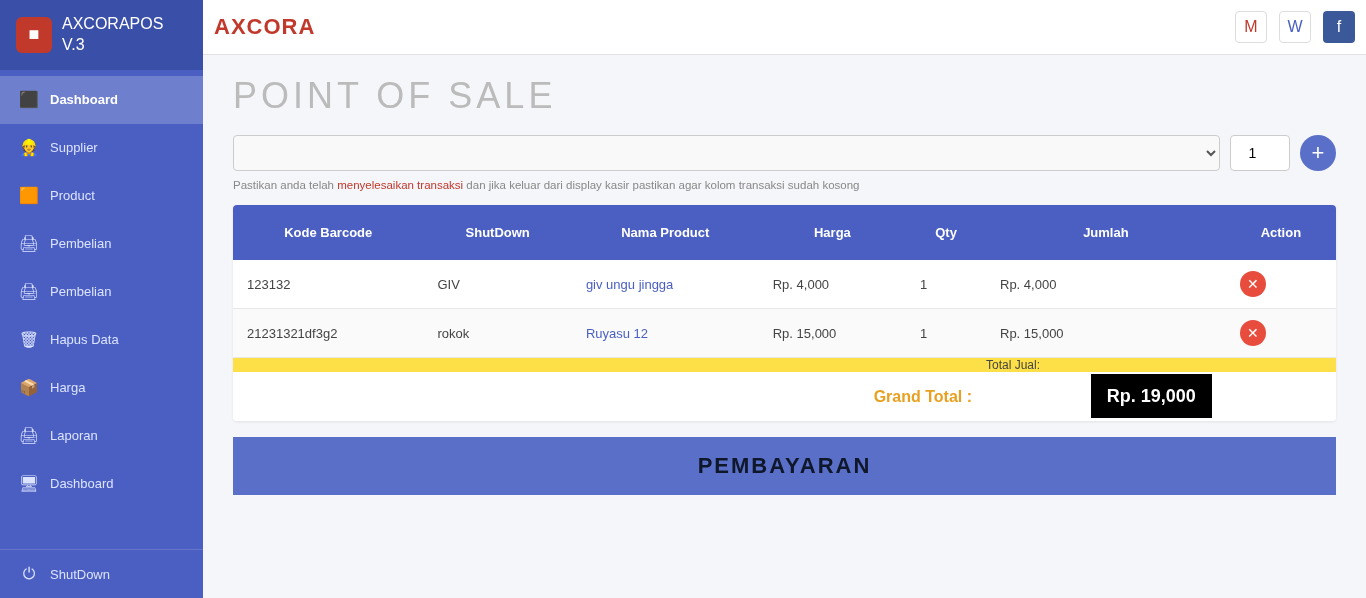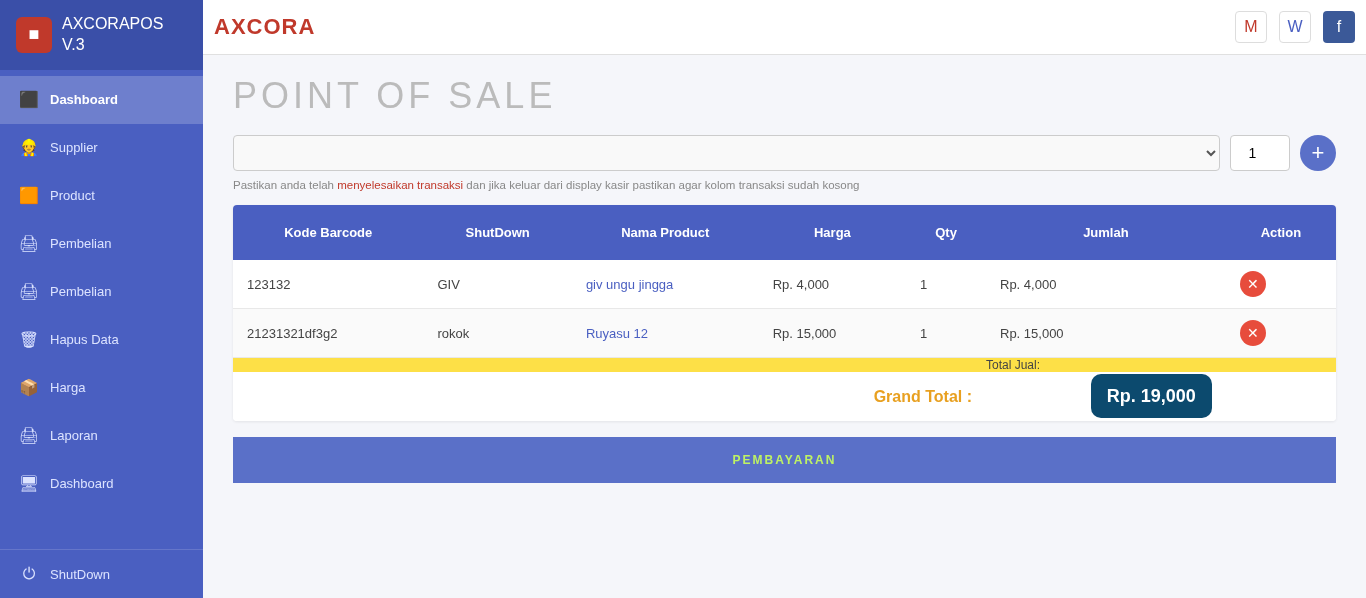--- a/index.html
+++ b/index.html
@@ -232,39 +232,39 @@
       background: #fff;
       padding: 14px;
       text-align: right;
     }
     .grand-total-label {
       color: #e8a020;
       font-size: 16px;
       font-weight: bold;
     }
     .grand-total-value {
-      background: #0c4a6e;
+      background: #000000;
       color: #fff;
       font-size: 18px;
       font-weight: bold;
       padding: 12px 16px;
-      border-radius: 10px;
+      border-radius: 0;
     }
 
     
     .payment-btn-wrap {
       background: #fff;
     }
     .payment-btn {
       width: 100%;
       padding: 16px;
       background: #5a70c8;
-      color: #bef264;
+      color: #0f172a;
       border: none;
-      font-size: 12px;
+      font-size: 22px;
       font-weight: bold;
       letter-spacing: 2px;
       cursor: pointer;
       text-transform: uppercase;
     }
   </style>
 </head>
 <body>
 
 <div class="sidebar">

